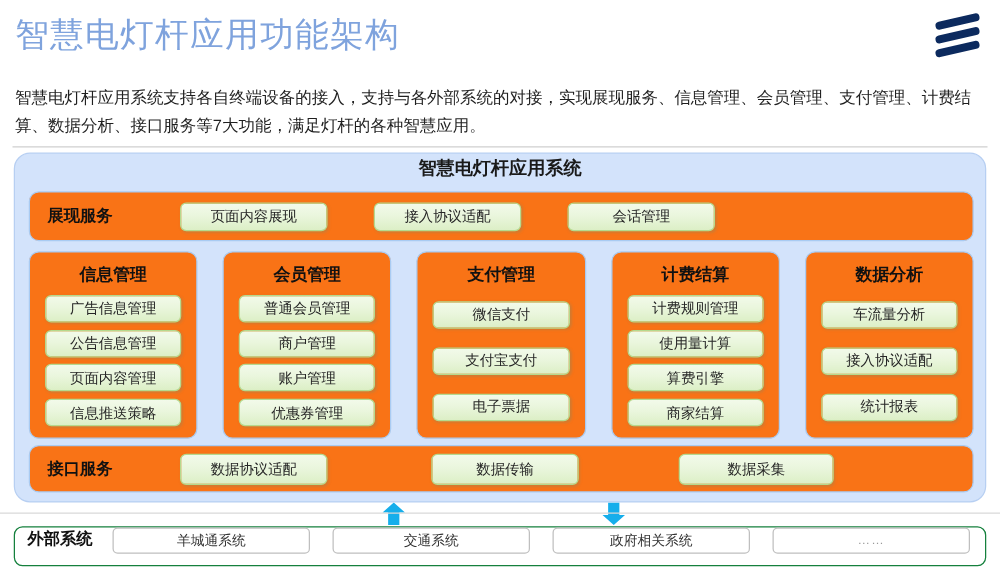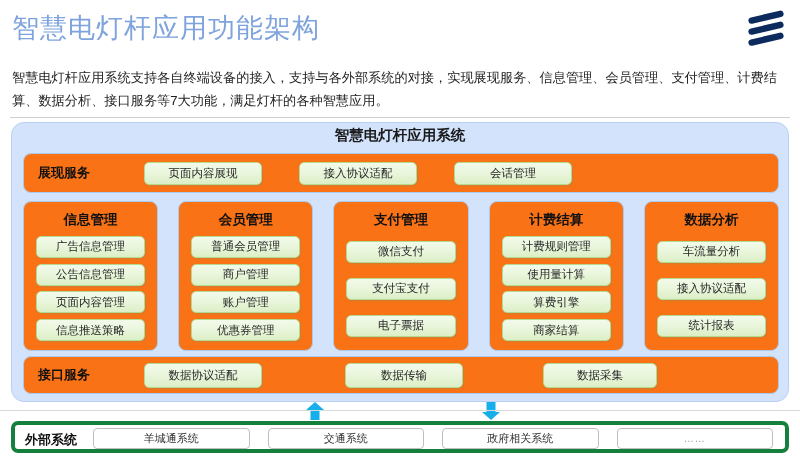--- a/index.html
+++ b/index.html
@@ -100,22 +100,22 @@
     padding: 1px 0 6px 0;
   }
   .col-items .gbtn { width: 82%; height: 22px; }
 
   
   .arrow { position: absolute; width: 20px; height: 18px; }
 
   
   .ext-panel {
     position: absolute; left: 11px; top: 421px; width: 778px; height: 32px;
-    background: #ffffff; border: 4px solid #15803d; border-radius: 7px;
-    display: flex; align-items: flex-end;
+    background: #ffffff; border: 1px solid #15803d; border-radius: 7px;
+    display: flex; align-items: flex-start;
   }
   .ext-label {
     flex: 0 0 78px; padding-left: 10px;
     font-size: 13px; font-weight: bold; color: #111;
   }
   .ext-btns { flex: 1; display: flex; align-items: center; gap: 18px; padding-right: 12px; }
   .ebtn {
     flex: 1 1 0; height: 21px;
     background: #ffffff; border: 1px solid #bfbfbf; border-radius: 4px;
     font-size: 11px; color: #333;
@@ -212,21 +212,21 @@
         </div>
       </div>
 
     </div>
 
     <div class="band-row white-shell" style="top:233px;height:38px;">
       <div class="band-label">接口服务</div>
       <div class="band-btns">
         <div class="gbtn iface-btn" style="width:118px;margin-left:8px;">数据协议适配</div>
         <div class="gbtn iface-btn" style="width:118px;margin-left:83px;">数据传输</div>
-        <div class="gbtn iface-btn" style="width:114px;margin-left:80px;">数据采集</div>
+        <div class="gbtn iface-btn" style="width:124px;margin-left:80px;">数据采集</div>
       </div>
     </div>
 
   </div>
 
   <div class="arrow" style="left:305px; top:402px;">
     <svg viewBox="0 0 20 18" width="20" height="18" aria-hidden="true">
       <polygon points="10,0 19,8 14.5,8 14.5,18 5.5,18 5.5,8 1,8" fill="#16aeeb"></polygon>
     </svg>
   </div>

